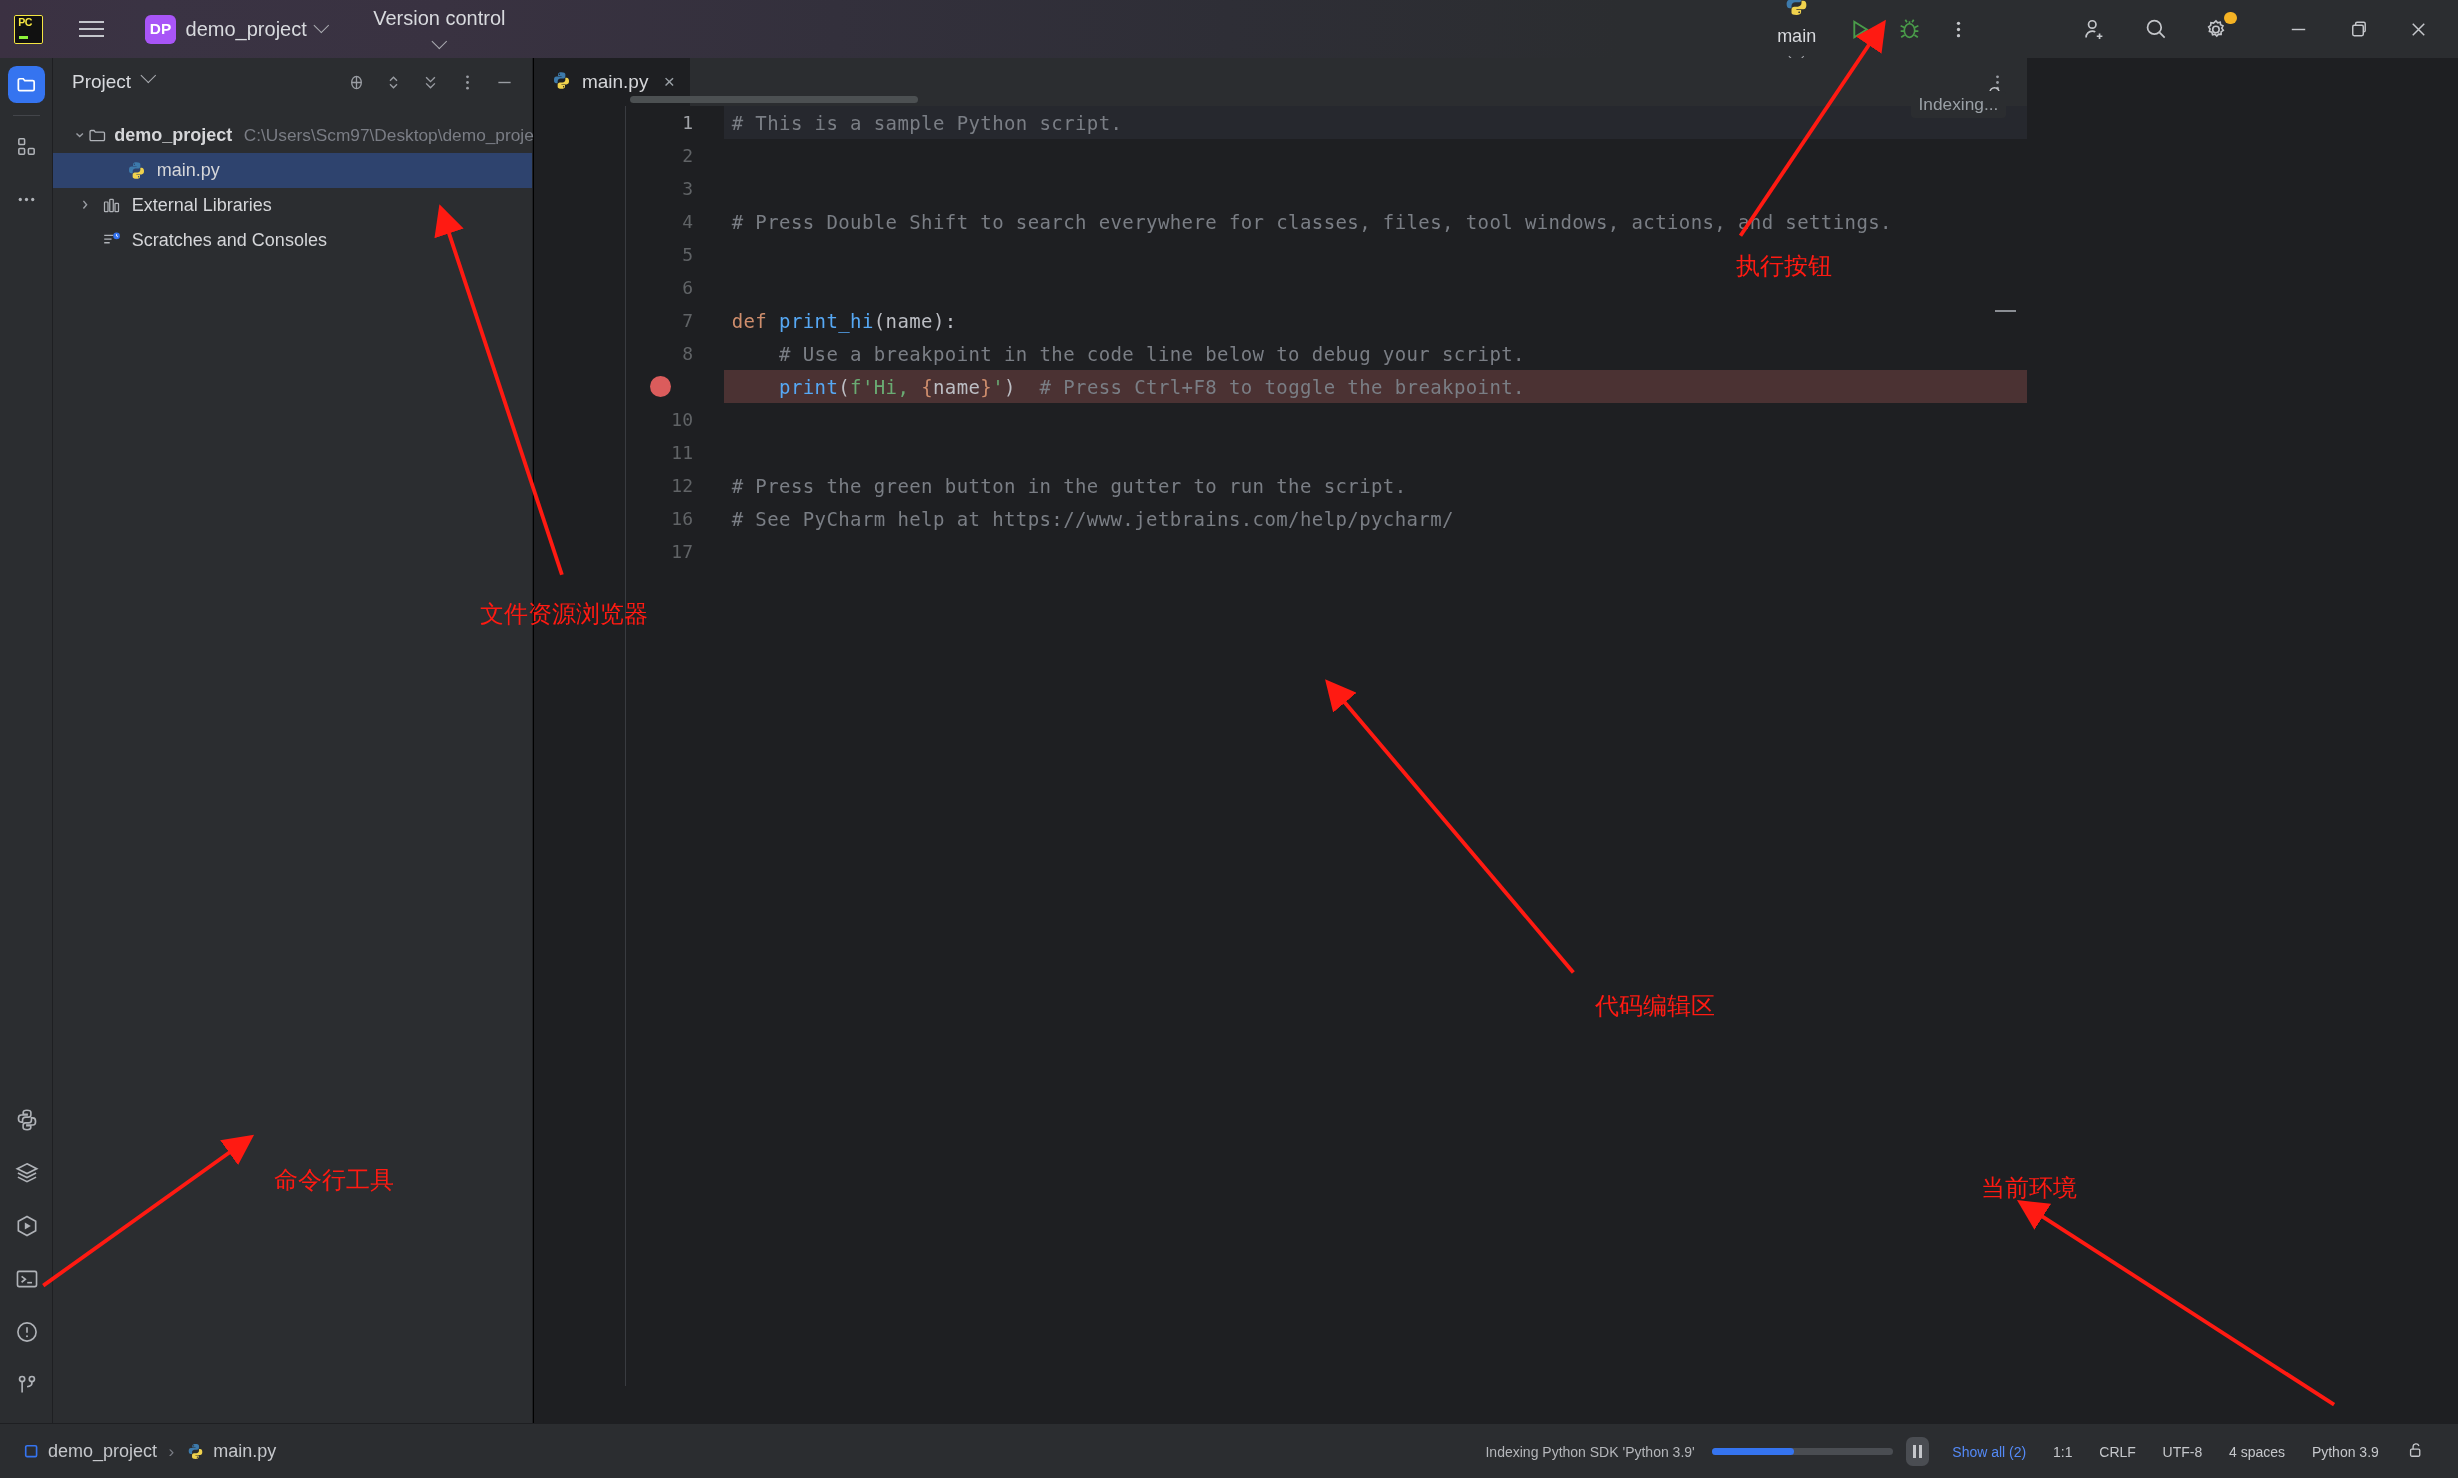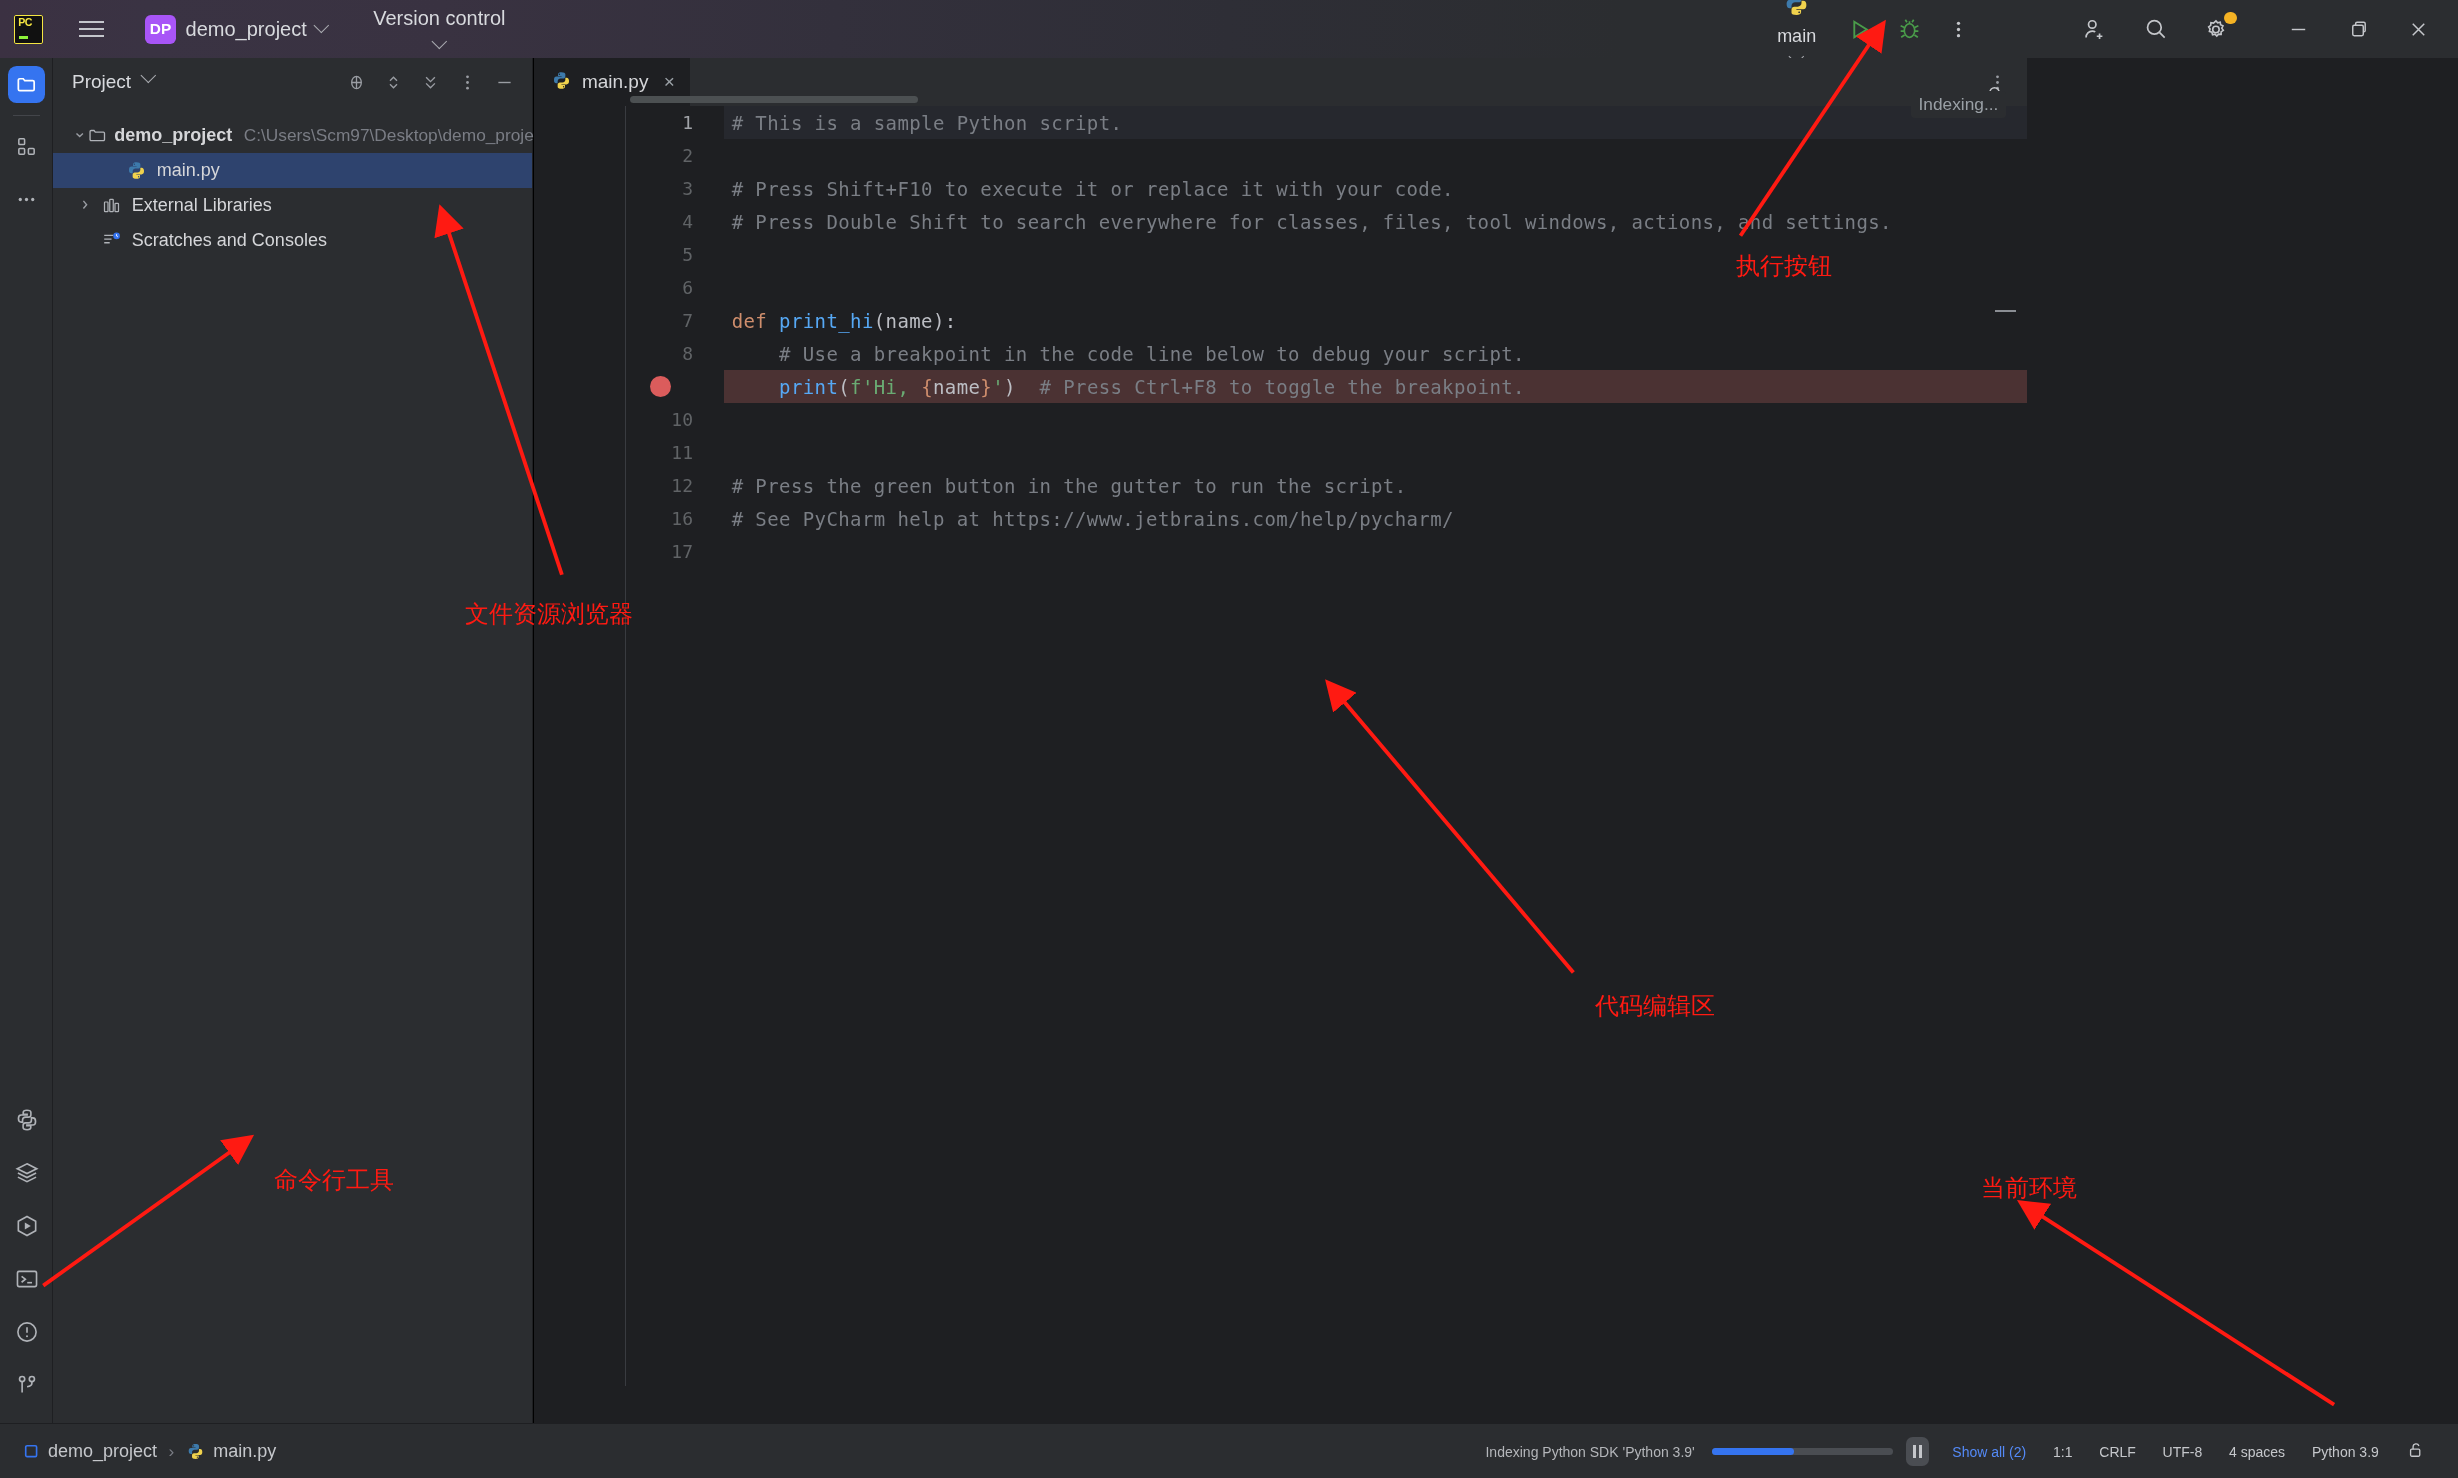--- a/index.html
+++ b/index.html
@@ -407,21 +407,21 @@
     <div class="ind-badge">Indexing...</div>
 
     <div class="code-wrap">
       <div class="gutter-col"></div>
       <div class="gutter-sep"></div>
       <div class="codelines" id="codelines" style="padding-left: 99px;">
         <div class="scroll-thumb-h" style="top:-9.6px;left:4.8px"></div>
         <div class="marker-dash"></div>
       <div class="line" style="margin-left: 0px; background: rgb(38, 40, 46);"><span class="lnum cur" style="left: -96px;">1</span><span class="ltext" style="left: 7.7px;"><span class="cm"># This is a sample Python script.</span></span></div>
           <div class="line" style="margin-left: 0px;"><span class="lnum" style="left: -96px;">2</span><span class="ltext" style="left: 7.7px;"></span></div>
-          <div class="line" style="margin-left: 0px;"><span class="lnum" style="left: -96px;">3</span><span class="ltext" style="left: 7.7px;"><span class="cm"># Press Shift+F10 to execute it or replace it with your code.</span></span></div>
+          <div class="line" style="margin-left: 0px;"><span class="lnum" style="left: -96px;">3</span></div>
           <div class="line" style="margin-left: 0px;"><span class="lnum" style="left: -96px;">4</span><span class="ltext" style="left: 7.7px;"><span class="cm"># Press Double Shift to search everywhere for classes, files, tool windows, actions, and settings.</span></span></div>
           <div class="line" style="margin-left: 0px;"><span class="lnum" style="left: -96px;">5</span><span class="ltext" style="left: 7.7px;"></span></div>
           <div class="line" style="margin-left: 0px;"><span class="lnum" style="left: -96px;">6</span><span class="ltext" style="left: 7.7px;"></span></div>
           <div class="line" style="margin-left: 0px;"><span class="lnum" style="left: -96px;">7</span><span class="ltext" style="left: 7.7px;"><span class="kw">def </span><span class="fn">print_hi</span><span class="id">(name):</span></span></div>
           <div class="line" style="margin-left: 0px;"><span class="lnum" style="left: -96px;">8</span><span class="ltext" style="left: 7.7px;"><span class="cm">    # Use a breakpoint in the code line below to debug your script.</span></span></div>
           <div class="line hl" style="margin-left: 0px;"><span class="bp" style="left: -74px;"></span><span class="ltext" style="left: 7.7px;"><span class="id">    </span><span class="fn">print</span><span class="id">(</span><span class="str">f'Hi, </span><span class="fstr-brace">{</span><span class="id">name</span><span class="fstr-brace">}</span><span class="str">'</span><span class="id">)</span><span class="cm">  # Press Ctrl+F8 to toggle the breakpoint.</span></span></div>
           <div class="line" style="margin-left: 0px;"><span class="lnum" style="left: -96px;">10</span><span class="ltext" style="left: 7.7px;"></span></div>
           <div class="line" style="margin-left: 0px;"><span class="lnum" style="left: -96px;">11</span><span class="ltext" style="left: 7.7px;"></span></div>
           <div class="line" style="margin-left: 0px;"><span class="lnum" style="left: -96px;">12</span><span class="ltext" style="left: 7.7px;"><span class="cm"># Press the green button in the gutter to run the script.</span></span></div>
           <div class="line" style="margin-left: 0px;"><span class="lnum" style="left: -96px;">16</span><span class="ltext" style="left: 7.7px;"><span class="cm"># See PyCharm help at https://www.jetbrains.com/help/pycharm/</span></span></div>
@@ -489,20 +489,20 @@
     <g id="arrow-group">
         <line x1="1812" y1="245" x2="1950" y2="40" stroke="#ff1a12" stroke-width="4" marker-end="url(#ah)"></line>
         <line x1="585" y1="598" x2="465" y2="235" stroke="#ff1a12" stroke-width="4" marker-end="url(#ah)"></line>
         <line x1="1638" y1="1012" x2="1395" y2="725" stroke="#ff1a12" stroke-width="4" marker-end="url(#ah)"></line>
         <line x1="45" y1="1338" x2="245" y2="1195" stroke="#ff1a12" stroke-width="4" marker-end="url(#ah)"></line>
         <line x1="2430" y1="1462" x2="2120" y2="1262" stroke="#ff1a12" stroke-width="4" marker-end="url(#ah)"></line>
       </g>
   </svg>
   <div id="anno-layer">
       <div class="anno" style="left: 1736px; top: 250px;">执行按钮</div>
-      <div class="anno" style="left: 465px; top: 598px;">文件资源浏览器</div>
+      <div class="anno" style="left: 480px; top: 598px;">文件资源浏览器</div>
       <div class="anno" style="left: 1595px; top: 990px;">代码编辑区</div>
       <div class="anno" style="left: 274px; top: 1164px;">命令行工具</div>
       <div class="anno" style="left: 1981px; top: 1172px;">当前环境</div>
     </div>
 
 </div>
 
 
 </body></html>

